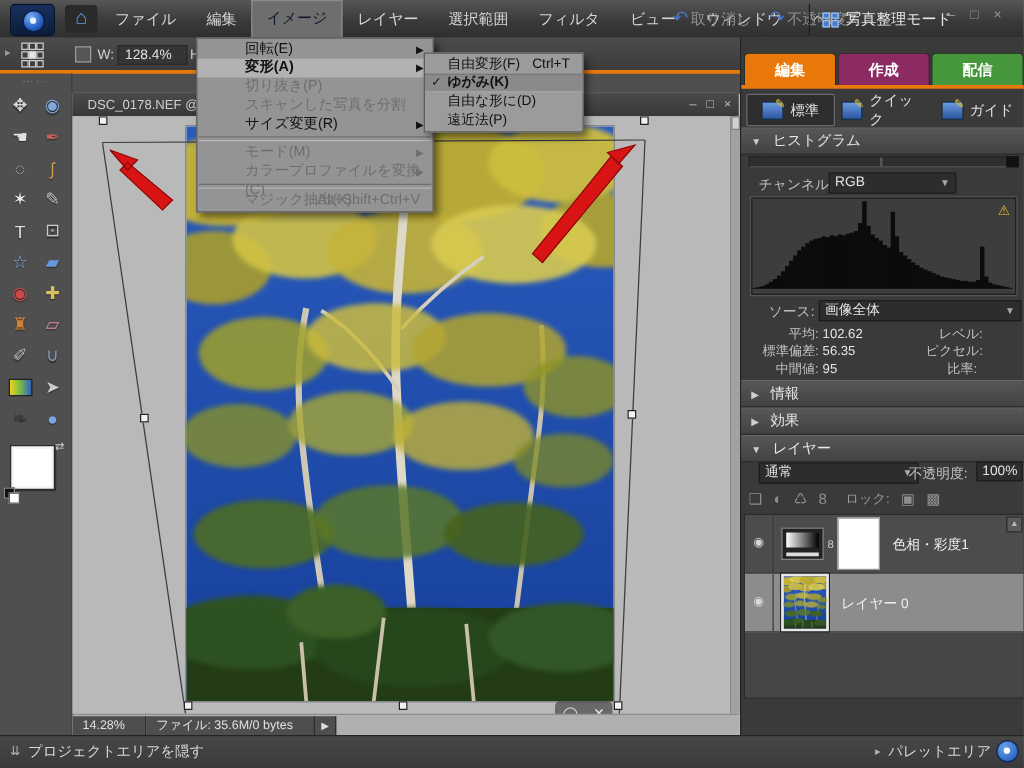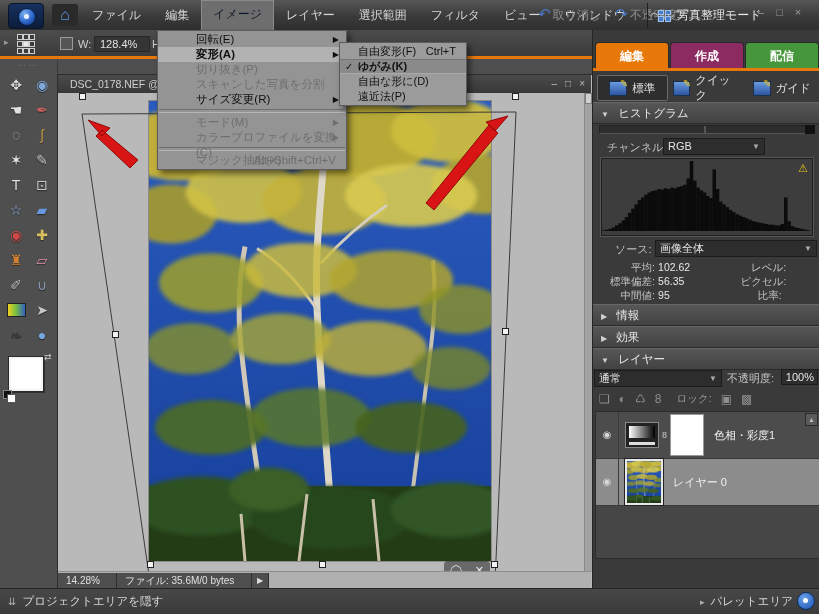--- a/index.html
+++ b/index.html
@@ -110,21 +110,21 @@
   #hist-groove b{position:absolute;right:-1px;top:-1px;width:10px;height:9px;background:#111;}
   .field-label{color:#c2c2c2;font-size:11px;}
   .dropdown{background:#2d2d2d;border:1px solid #1c1c1c;color:#e4e4e4;font-size:11px;height:15px;line-height:15px;padding:0 4px;}
   .dropdown .dd-arrow{position:absolute;right:4px;top:0;font-size:8px;color:#aaa;}
   #hist-box{left:8px;top:128px;width:210px;height:76px;background:#3d3d3d;border:1px solid #1e1e1e;box-shadow:0 0 0 1px #565656;}
   #hist-warning{position:absolute;right:4px;top:3px;color:#e8c020;font-size:11px;}
   .stat-l{color:#c2c2c2;font-size:10.5px;text-align:right;width:58px;display:inline-block;}
   .stat-v{color:#e6e6e6;font-size:10.5px;}
 
   
-  #blend-select{left:1px;top:340px;width:118px;}
+  #blend-select{left:14px;top:340px;width:118px;}
   #opacity-label{left:134px;top:341px;}
   #opacity-value{left:188px;top:339px;width:32px;height:14px;background:#2d2d2d;border:1px solid #1c1c1c;
     color:#e4e4e4;font-size:11px;line-height:14px;text-align:right;padding-right:3px;}
   #layer-icons{left:6px;top:360px;width:214px;height:17px;display:flex;align-items:center;gap:9px;color:#8e8e8e;font-size:12px;}
   #layer-icons .lock-label{font-size:10.5px;color:#9a9a9a;margin-left:6px;}
   #layers-list{left:2px;top:381px;width:223px;height:146px;background:#464646;border:1px solid #2b2b2b;overflow:hidden;}
   .layer-row{position:relative;width:100%;height:46px;background:#4c4c4c;border-bottom:1px solid #3a3a3a;display:flex;align-items:center;}
   .layer-row.selected{background:#8c8c8c;}
   .eye{width:22px;text-align:center;color:#d8d8d8;font-size:10px;border-right:1px solid #3a3a3a;align-self:stretch;line-height:46px;}
   .adj-thumb{width:32px;height:24px;margin-left:6px;background:#222;border:1px solid #888;position:relative;}

